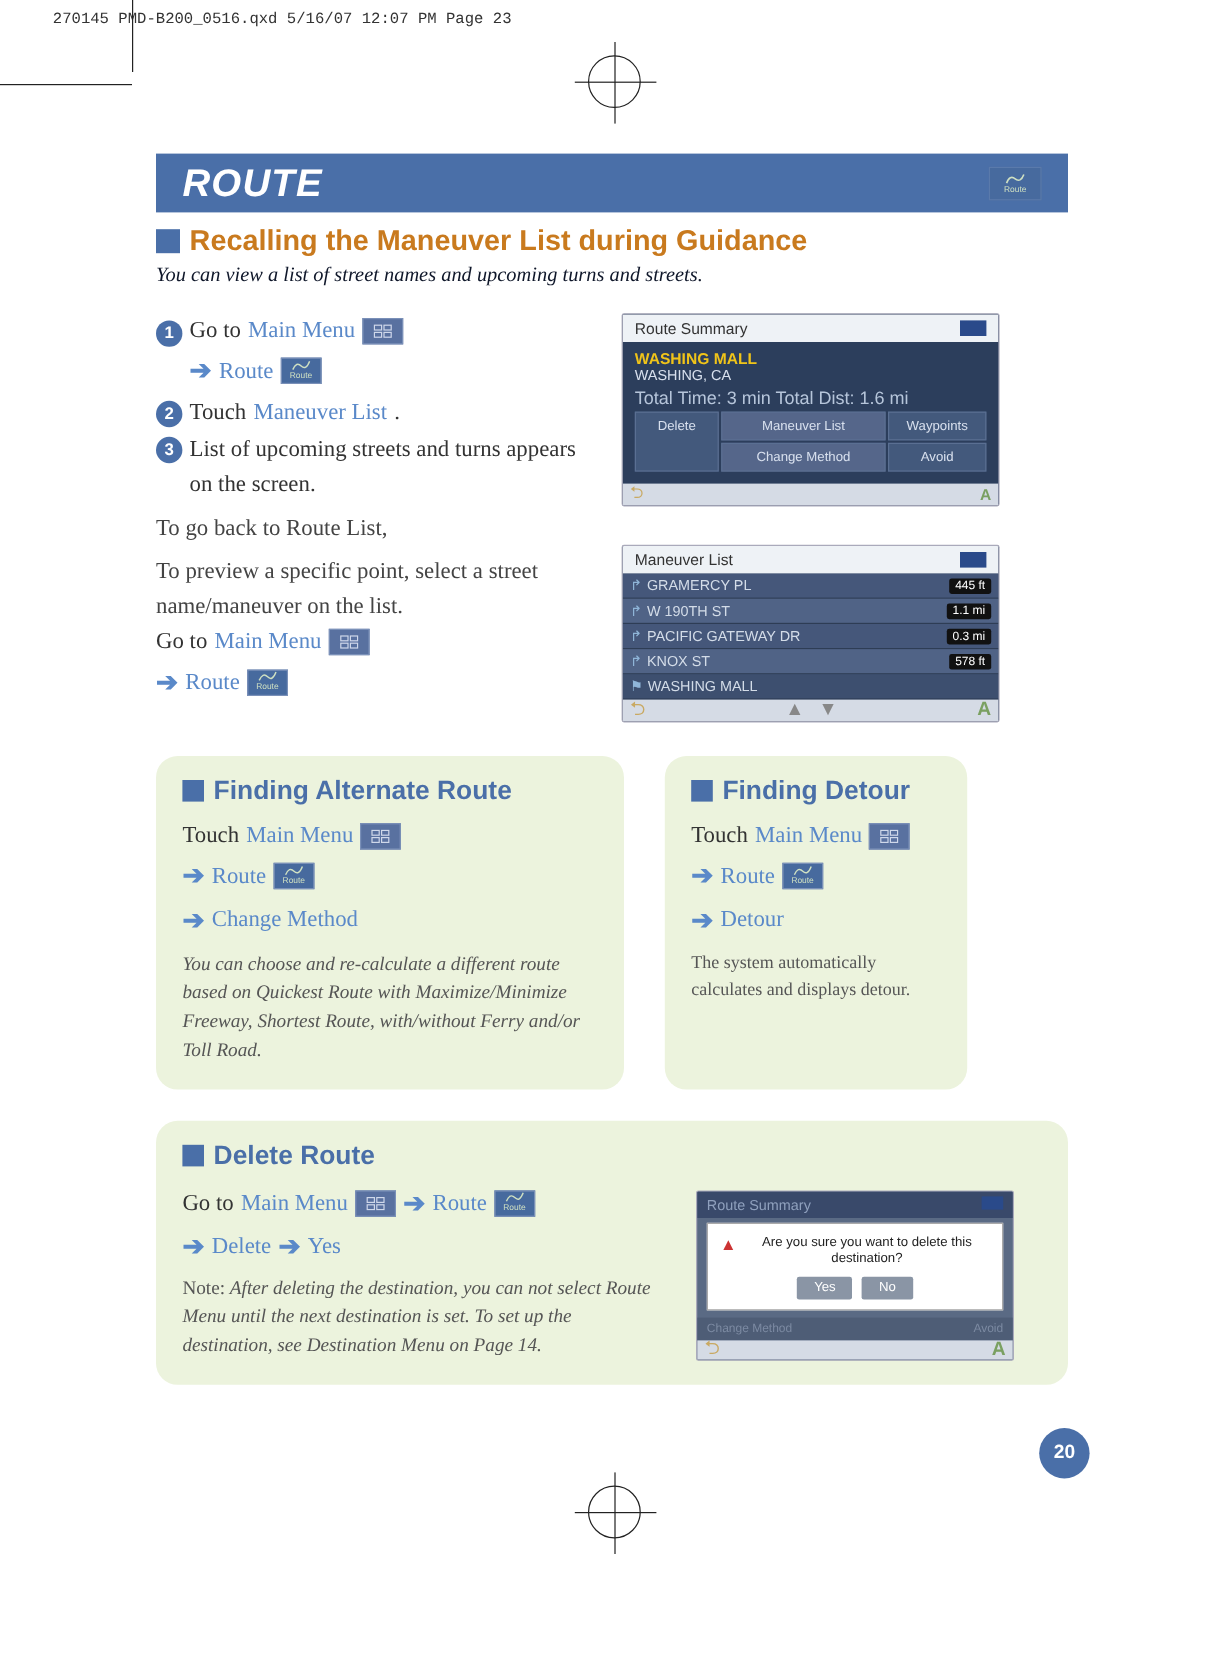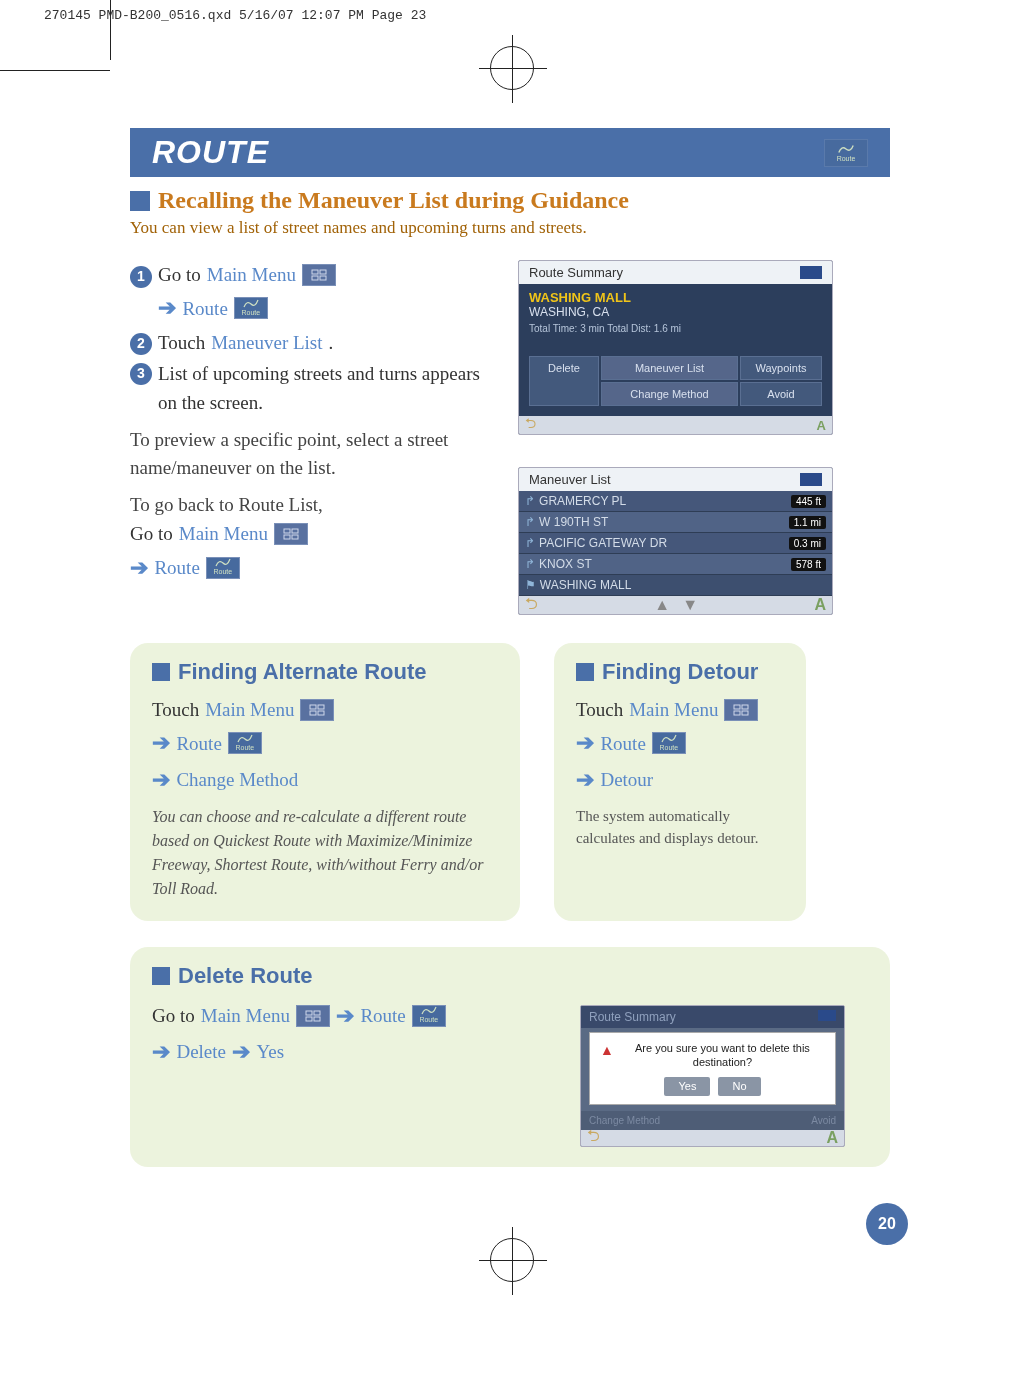--- a/index.html
+++ b/index.html
@@ -3,23 +3,23 @@
 <meta charset="utf-8">
 <style>
 *{box-sizing:border-box;margin:0;padding:0}
 body{background:#fff;font-family:Georgia,serif;color:#333;position:relative;width:1023px;height:1390px}
 .crop-header{position:absolute;top:8px;left:44px;font-family:'Courier New',monospace;font-size:13px;color:#333}
 .page{position:absolute;top:128px;left:130px;width:760px}
 .title-bar{background:#4a6fa8;color:#fff;padding:6px 22px;display:flex;justify-content:space-between;align-items:center;margin-bottom:10px}
 .title-bar h1{font-family:Arial,Helvetica,sans-serif;font-weight:bold;font-style:italic;font-size:32px;letter-spacing:1px}
 .route-badge{width:44px;height:28px;background:#476a9e;border:1px solid #5a7aab;display:flex;flex-direction:column;align-items:center;justify-content:center;font-size:7px;color:#cfe0c2;font-family:Arial}
 .route-badge svg{width:18px;height:12px}
-.section-title{display:flex;align-items:center;gap:8px;font-family:Liberation Serif, serif;font-weight:bold;font-size:24px;color:#c97a1e;margin-bottom:4px}
+.section-title{display:flex;align-items:center;gap:8px;font-family:Liberation Sans, sans-serif;font-weight:bold;font-size:24px;color:#c97a1e;margin-bottom:4px}
 .section-title .sq{width:20px;height:20px;background:#4a6fa8}
-.intro{color:#a16207;font-size:17px;margin-bottom:22px}
+.intro{font-style:italic;color:#0f172a;font-size:17px;margin-bottom:22px}
 .two-col{display:flex;gap:28px}
 .left-col{width:360px}
 .right-col{width:330px}
 .step{display:flex;gap:6px;font-size:19px;line-height:1.55;margin-bottom:2px;flex-wrap:wrap;align-items:center}
 .sn{display:inline-flex;width:22px;height:22px;border-radius:50%;background:#4a6fa8;color:#fff;font-family:Arial;font-size:14px;align-items:center;justify-content:center;font-weight:bold;flex-shrink:0;margin-top:4px}
 .blue{color:#5a89c9;font-weight:normal}
 .arrow{color:#5a89c9;font-weight:bold;font-size:22px}
 .icon-box{display:inline-flex;width:34px;height:22px;background:#5971a0;border:1px solid #7a90b8;vertical-align:middle;align-items:center;justify-content:center}
 .icon-box.route-icon{background:#476a9e;flex-direction:column;font-size:7px;color:#cfe0c2;font-family:Arial}
 .indent{margin-left:28px}
@@ -35,21 +35,21 @@
 .panels-row .panel{margin-top:0;flex:1}
 .panels-row .panel.left{width:390px;flex:none}
 .panels-row .panel.right{width:252px;flex:none}
 
 .shot{width:315px;border:1px solid #aab;background:#2c3e5c;font-family:Arial;font-size:11px;color:#c9d4e8;border-radius:2px;overflow:hidden;margin-bottom:32px}
 .shot-hdr{background:#eef2f6;color:#333;padding:4px 10px;font-size:13px;display:flex;justify-content:space-between;align-items:center}
 .shot-hdr .flag{width:22px;height:13px;background:linear-gradient(#2a4a8a,#2a4a8a)}
 .shot-body{padding:6px 10px 10px}
 .dest-title{color:#f0c419;font-size:13px;font-weight:bold}
 .dest-sub{color:#d8e0ee;font-size:12px;margin-bottom:4px}
-.meta{color:#b6c5da;font-size:10px;margin-bottom:22px}
+.meta{color:#b6c5da;font-size:15px;margin-bottom:2px}
 .btn-grid{display:grid;grid-template-columns:70px 1fr 82px;gap:2px}
 .dbtn{background:#43597c;border:1px solid #5a6f92;padding:5px 6px;font-size:11px;color:#d8e0ee;text-align:center}
 .dbtn.mid{background:#55668a}
 .shot-foot{background:#d5dbe5;height:18px;display:flex;align-items:center;padding:0 6px;justify-content:space-between}
 .shot-foot .back{color:#c9a962;font-size:14px}
 .shot-foot .a{color:#7aa061;font-size:13px;font-weight:bold}
 
 .ml{width:315px;border:1px solid #aab;background:#3a4c66;font-family:Arial;color:#d3dce8;border-radius:2px;overflow:hidden}
 .ml-row{display:flex;justify-content:space-between;align-items:center;padding:3px 6px;background:#45577a;border-bottom:1px solid #2e3d55;font-size:12px}
 .ml-row .pill{background:#111;color:#fff;font-size:10px;padding:1px 5px;border-radius:2px}
@@ -134,22 +134,22 @@
       <div class="step">
         <span class="sn">2</span>
         <span>Touch </span>
         <span class="blue">Maneuver List</span>
           <span>.</span>
       </div>
       <div class="step" style="align-items:flex-start">
         <span class="sn">3</span>
         <span style="flex:1">List of upcoming streets and turns appears on the screen.</span>
       </div>
+      <div class="body-text">To go back to Route List,</div>
       <div class="body-text">To preview a specific point, select a street name/maneuver on the list.</div>
-      <div class="body-text">To go back to Route List,</div>
       <div class="step" style="margin-top:0">
         <span>Go to </span>
         <span class="blue">Main Menu</span>
         <span class="icon-box">
             <svg width="16" height="12" viewBox="0 0 16 12">
               <rect x="1" y="1" width="6" height="4" fill="none" stroke="#cfd8ea"></rect>
               <rect x="9" y="1" width="6" height="4" fill="none" stroke="#cfd8ea"></rect>
               <rect x="1" y="7" width="6" height="4" fill="none" stroke="#cfd8ea"></rect>
               <rect x="9" y="7" width="6" height="4" fill="none" stroke="#cfd8ea"></rect>
             </svg>
@@ -325,20 +325,21 @@
               </svg>
               <span>Route</span>
             </span>
           </div>
         <div class="step">
             <span class="arrow">➔</span>
             <span class="blue">Delete</span> 
             <span class="arrow">➔</span>
             <span class="blue">Yes</span>
           </div>
+        <div class="note"><span class="nl">Note: </span><i>After deleting the destination, you can not select Route Menu until the next destination is set. To set up the destination, see Destination Menu on Page 14.</i></div>
       </div>
       <div class="dshot">
         <div class="dshot-hdr">
             <span>Route Summary</span>
             <span class="flag" style="width:18px;height:11px;background:#2a4a8a"></span>
           </div>
         <div class="dshot-body">
           <div class="dialog">
             <span class="warn">▲</span>
             <span>Are you sure you want to delete this destination?</span>

